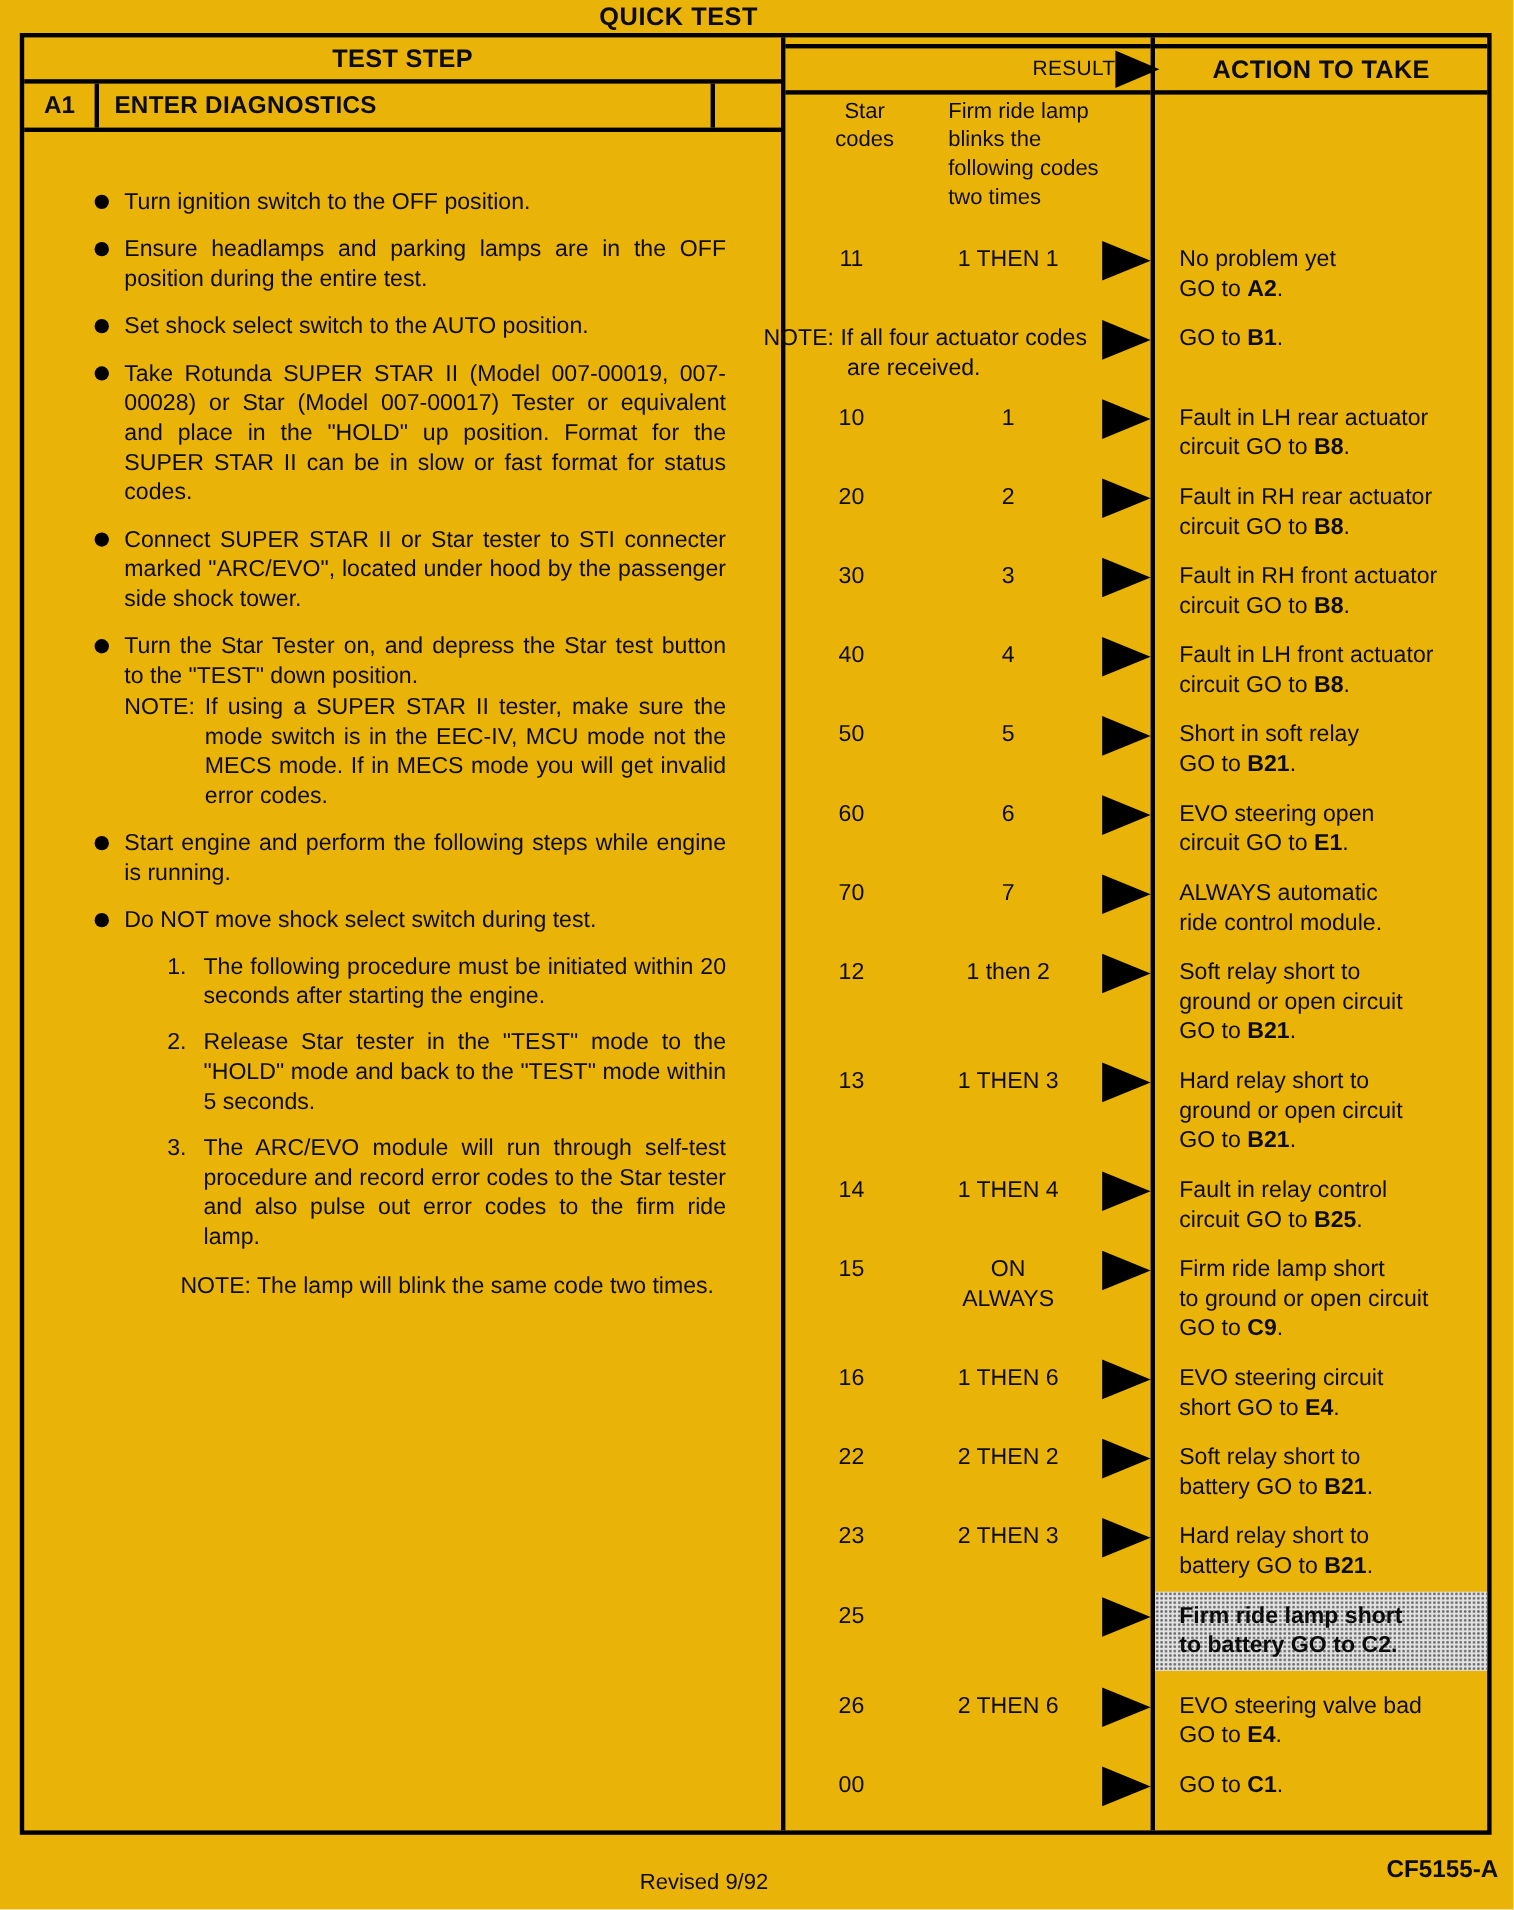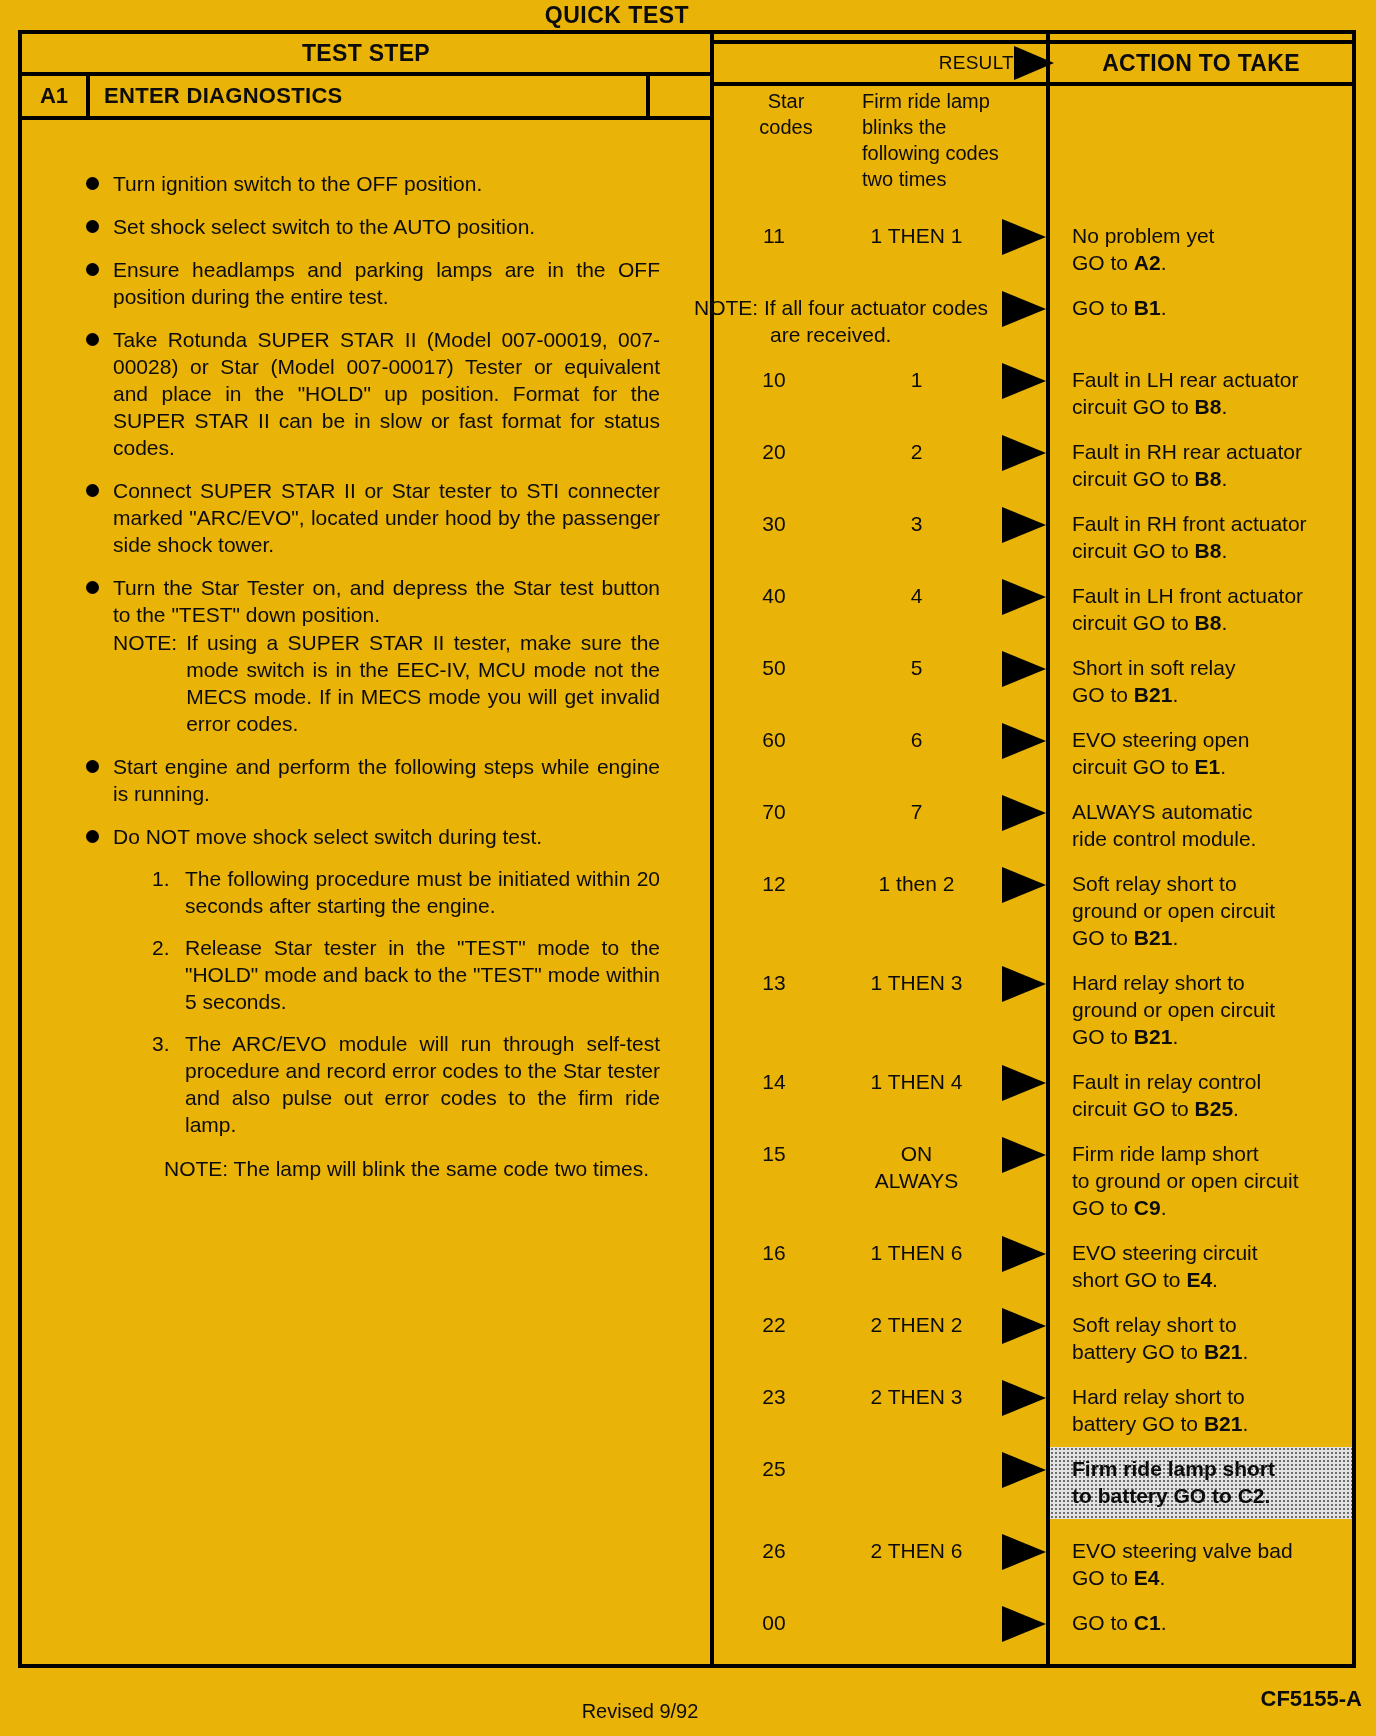--- a/index.html
+++ b/index.html
@@ -106,25 +106,25 @@
 two times</div>
     </div>
 
     <div class="steps" id="steps">
         <div class="step-item">
           <span class="dot"></span>
           <div class="step-text">Turn ignition switch to the OFF position.</div>
         </div>
         <div class="step-item">
           <span class="dot"></span>
+          <div class="step-text">Ensure headlamps and parking lamps are in the OFF position during the entire test.</div>
+        </div>
+        <div class="step-item">
+          <span class="dot"></span>
           <div class="step-text">Set shock select switch to the AUTO position.</div>
-        </div>
-        <div class="step-item">
-          <span class="dot"></span>
-          <div class="step-text">Ensure headlamps and parking lamps are in the OFF position during the entire test.</div>
         </div>
         <div class="step-item">
           <span class="dot"></span>
           <div class="step-text">Take Rotunda SUPER STAR II (Model 007-00019, 007-00028) or Star (Model 007-00017) Tester or equivalent and place in the "HOLD" up position. Format for the SUPER STAR II can be in slow or fast format for status codes.</div>
         </div>
         <div class="step-item">
           <span class="dot"></span>
           <div class="step-text">Connect SUPER STAR II or Star tester to STI connecter marked "ARC/EVO", located under hood by the passenger side shock tower.</div>
         </div>
         <div class="step-item">

